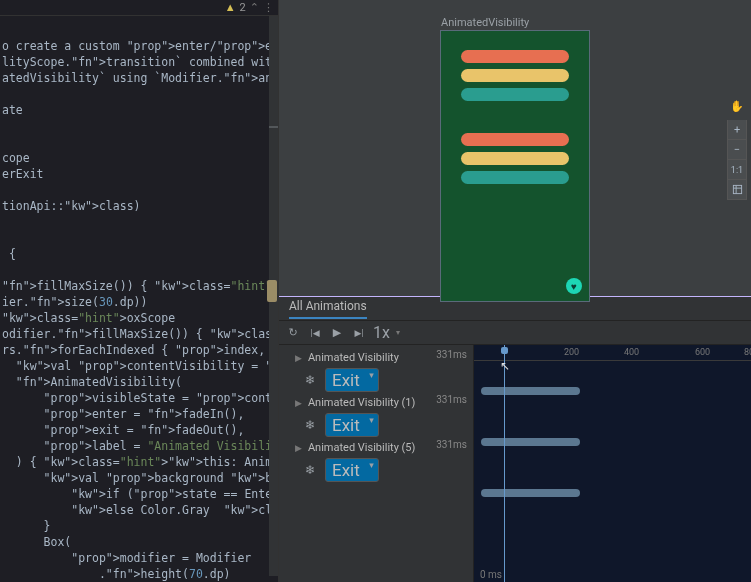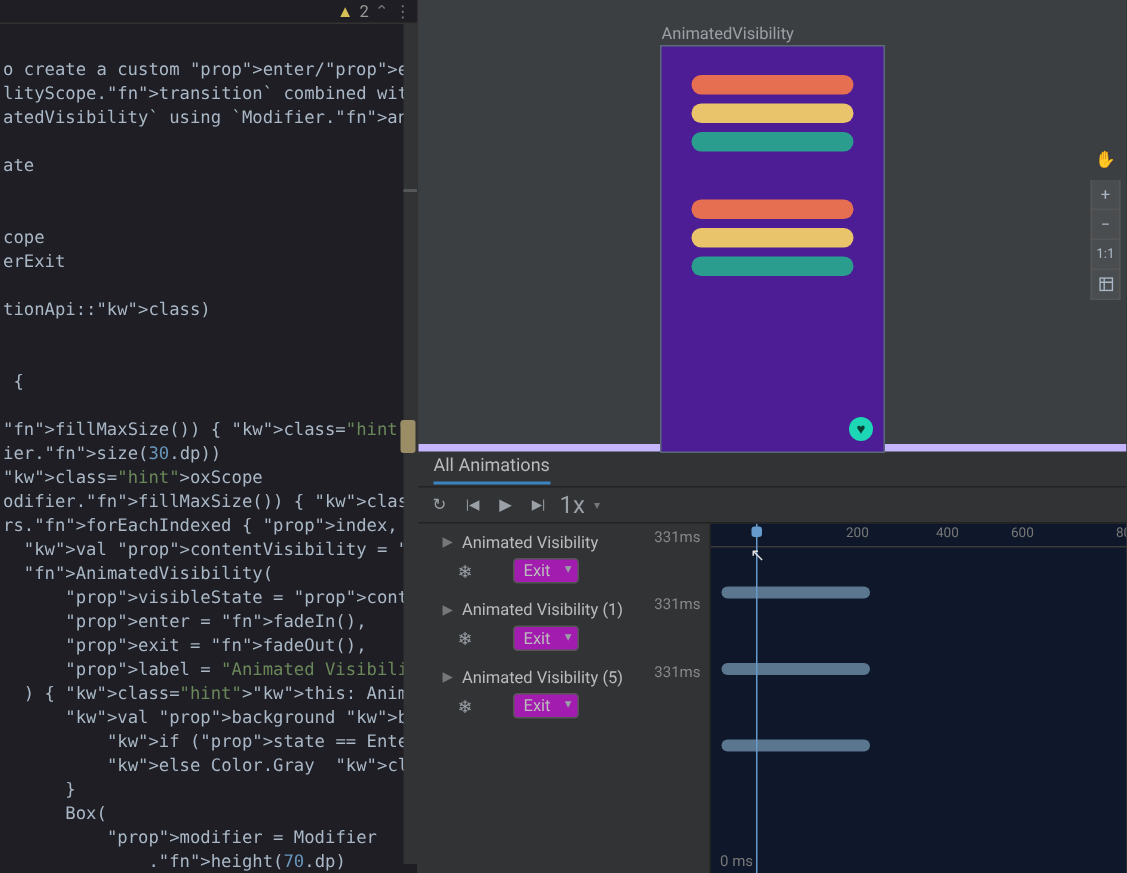--- a/index.html
+++ b/index.html
@@ -107,21 +107,21 @@
   display: flex;
   align-items: center;
   justify-content: center;
 }
 .device-frame {
   position: absolute;
   top: 30px;
   left: 50%;
   transform: translateX(-50%);
   border: 1px solid #5a6a7a;
-  background: #4c1d95;
+  background: #14532d;
   padding: 13px;
   width: 150px;
 }
 .device-label {
   position: absolute;
   top: -15px;
   left: 0;
   color: #9aa0a6;
   font-size: 11px;
 }
@@ -158,21 +158,21 @@
   color: #a9b7c6;
   background: #4a4d4f;
   border: 1px solid #555;
   font-size: 11px;
 }
 .tool-btn + .tool-btn { border-top: none; }
 .tool-btn:first-child { margin-bottom: 4px; border: none; background: transparent; }
 .anim-panel {
   height: 286px;
   background: #313335;
-  border-top: 5px solid #c4b5fd;
+  border-top: 1px solid #c4b5fd;
   display: flex;
   flex-direction: column;
 }
 .anim-tab {
   height: 24px;
   display: flex;
   align-items: center;
   padding: 0 10px;
   color: #bbb;
   font-size: 12px;
@@ -225,27 +225,26 @@
   margin-top: 4px;
   padding-left: 10px;
 }
 .freeze-icon {
   width: 14px; height: 14px;
   color: #9aa0a6;
   font-size: 12px;
 }
 .exit-select {
   border: 1px solid #555;
-  background: #a21caf;
+  background: #0369a1;
   color: #bbb;
   border-radius: 3px;
   padding: 1px 18px 1px 6px;
-  font-size: 11px;
-  position: relative;
-  margin-left: 17px;
+  font-size: 17px;
+  position: relative;
 }
 .exit-select::after {
   content: "▾";
   position: absolute;
   right: 4px;
   top: 1px;
   font-size: 9px;
   color: #9aa0a6;
 }
 .timeline {
@@ -435,21 +434,21 @@
               <span class="freeze-icon">❄</span>
               <span class="exit-select">Exit</span>
             </div>
             <span style="position: absolute; right: 6px; top: 4px; font-size: 10px; color: rgb(136, 136, 136);">331ms</span>
           </div>
         </div>
       <div class="timeline">
         <div class="time-axis" id="time-axis">
             <span class="tick" style="left: 90px;">200</span>
             <span class="tick" style="left: 150px;">400</span>
-            <span class="tick" style="left: 200px;">600</span>
+            <span class="tick" style="left: 221px;">600</span>
             <span class="tick" style="left: 270px;">800</span>
           </div>
         <div id="tl-rows">
             <div class="tl-row">
               <div class="bar" style="left:7px;width:99.3px;"></div>
             </div>
             <div class="tl-row">
               <div class="bar" style="left:7px;width:99.3px;"></div>
             </div>
             <div class="tl-row">

